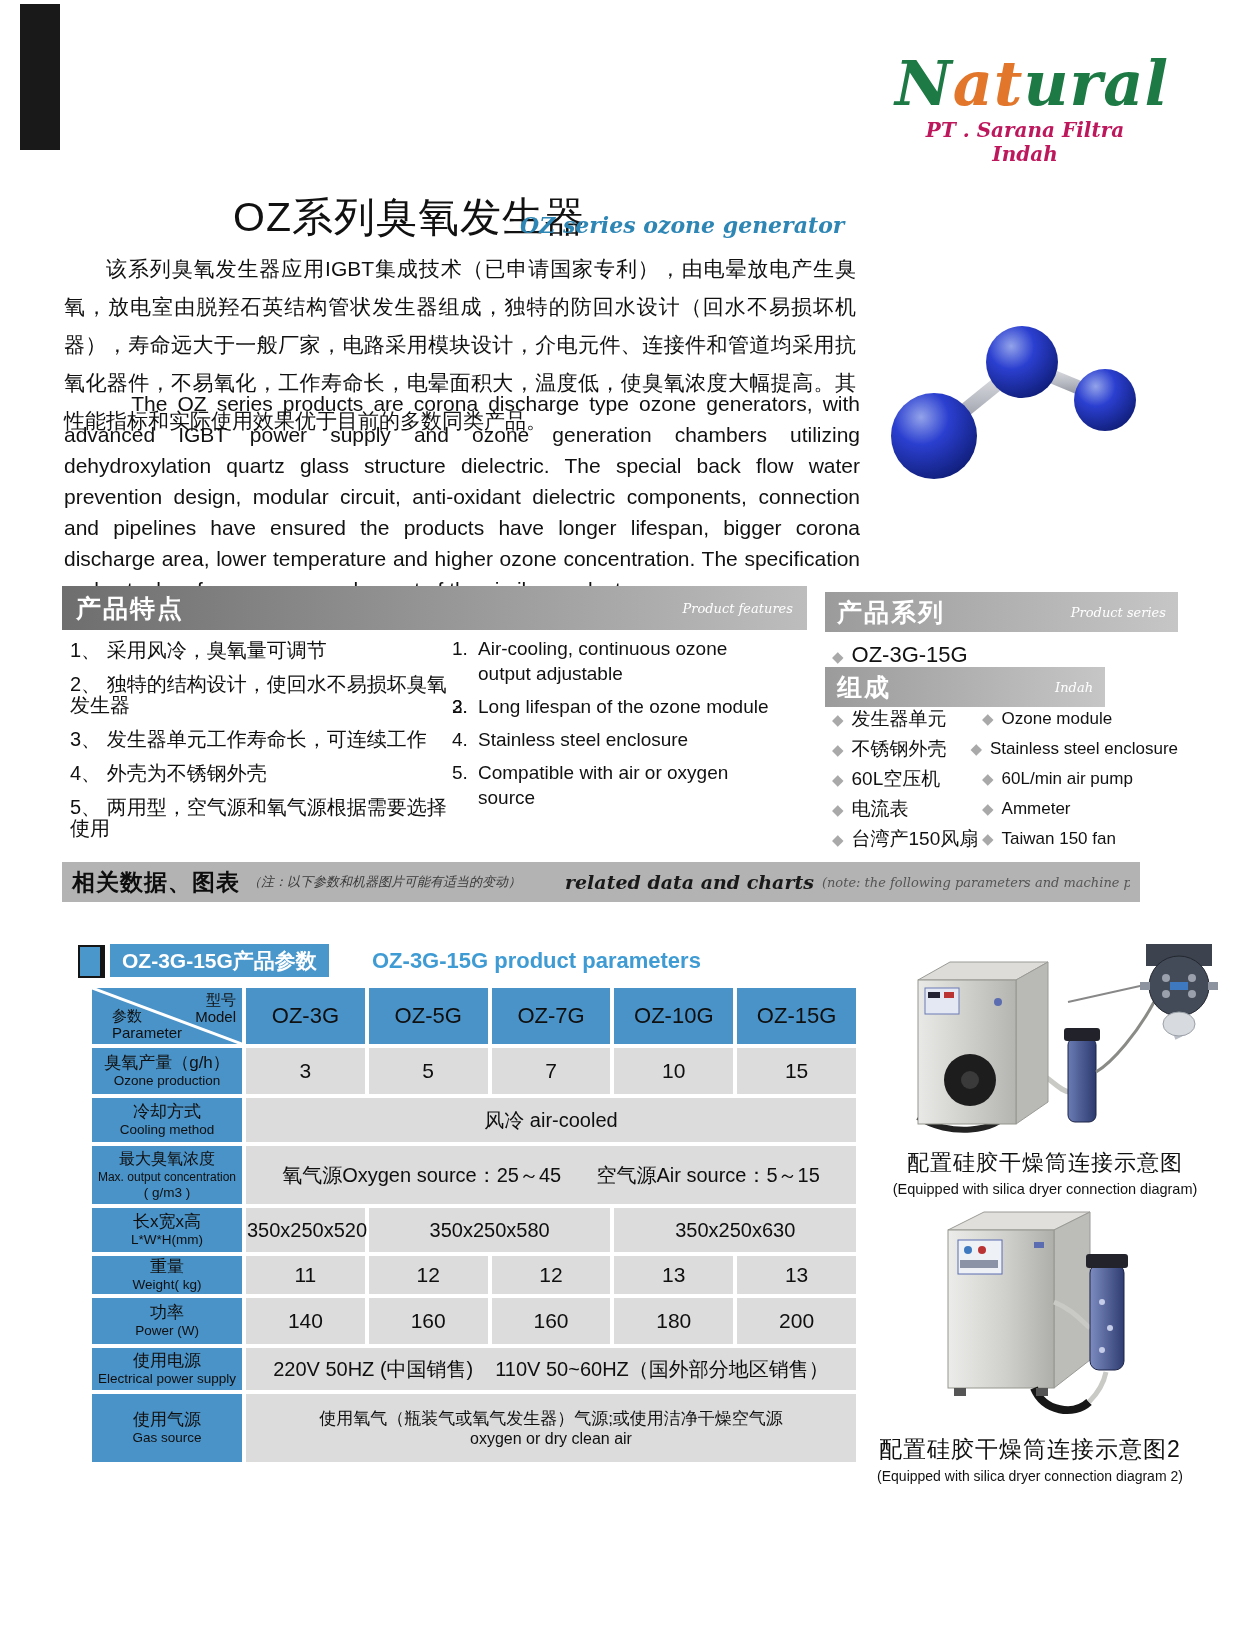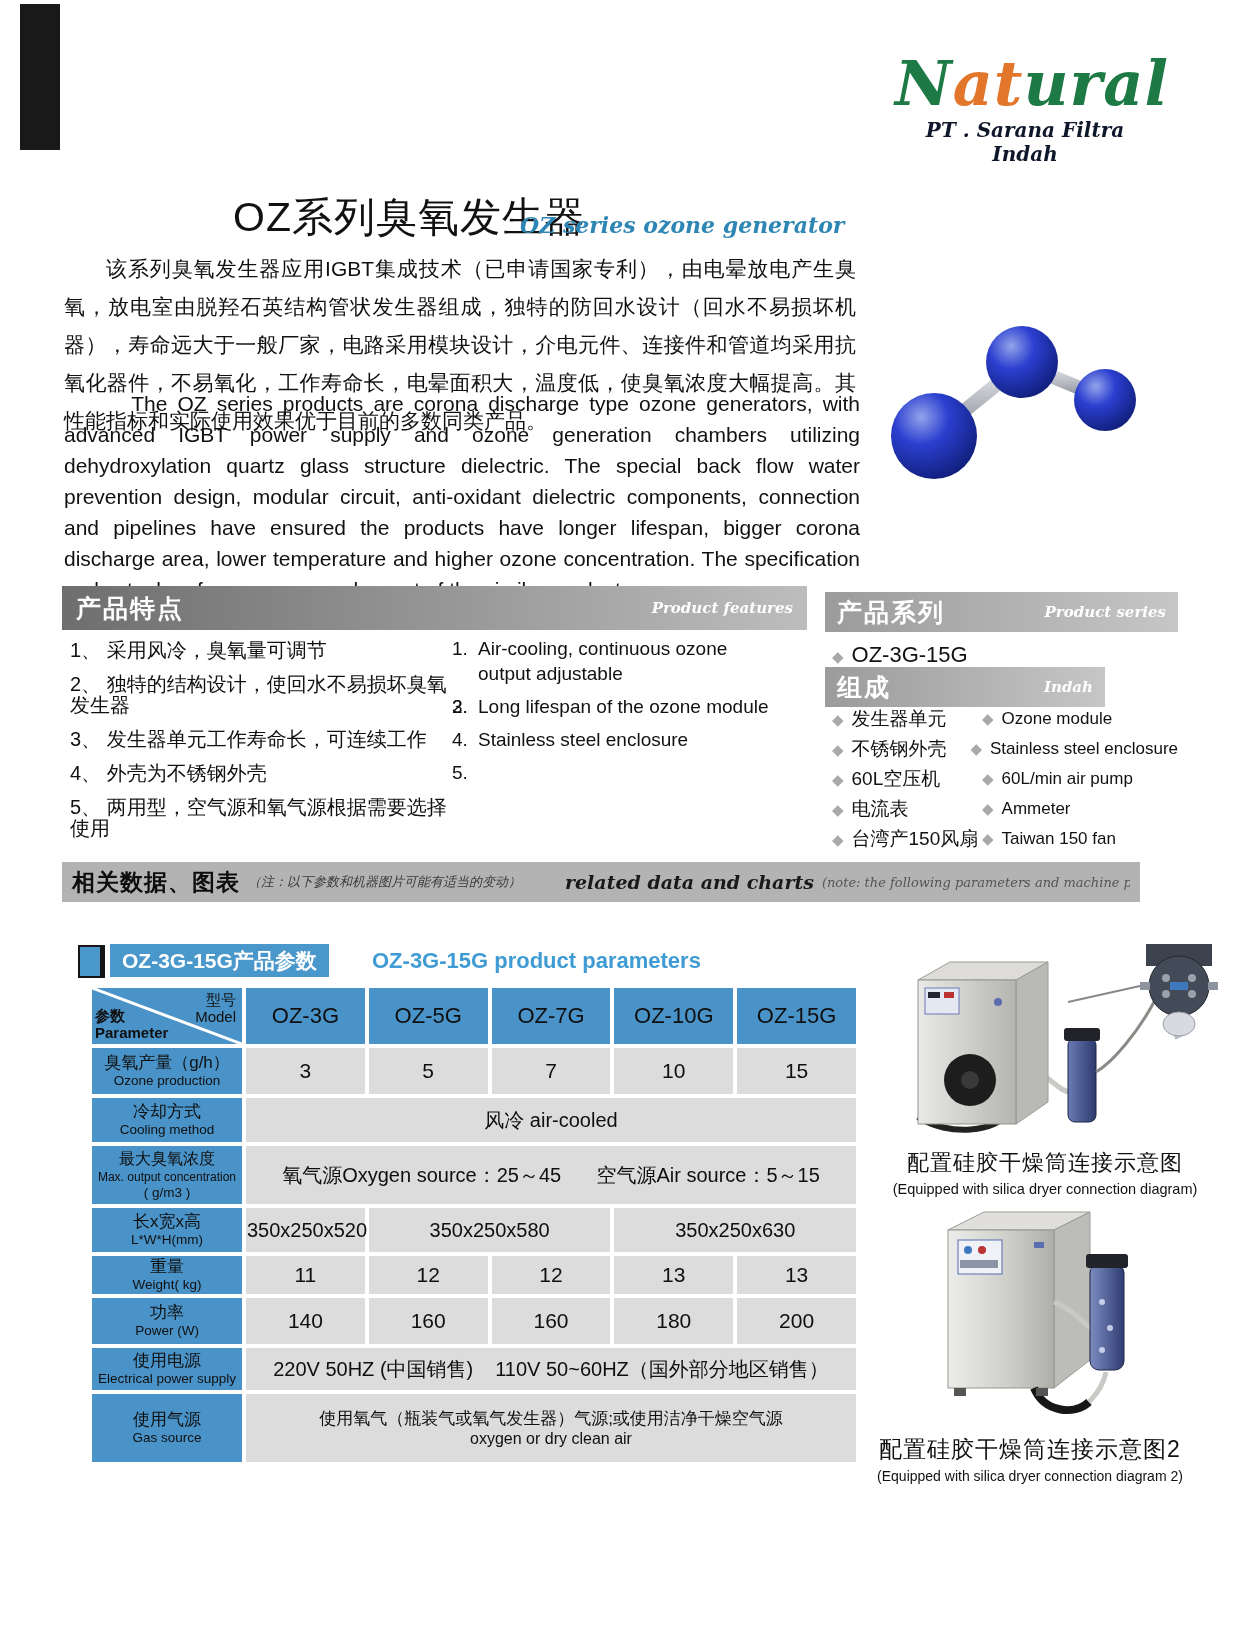--- a/index.html
+++ b/index.html
@@ -9,40 +9,40 @@
 
   
   .corner-bar{left:20px;top:4px;width:40px;height:146px;background:#191919;}
 
   
   .logo{left:895px;top:52px;width:260px;text-align:center;}
   .logo-name{font-family:"DejaVu Serif",serif;font-style:italic;font-weight:bold;
              font-size:62px;line-height:64px;color:#1d7a45;letter-spacing:1px;}
   .logo-name .acc{color:#e2762a;}
   .logo-sub{font-family:"DejaVu Serif",serif;font-style:italic;font-weight:bold;
-            font-size:20px;color:#0f172a;margin-top:2px;}
+            font-size:20px;color:#be185d;margin-top:2px;}
 
   
   .title-zh{left:233px;top:190px;font-size:41px;color:#111;letter-spacing:1px;}
   .title-en{left:520px;top:212px;font-family:"DejaVu Serif",serif;font-style:italic;
             font-weight:bold;font-size:22px;color:#2e86b5;}
 
   
   .intro-zh{left:64px;top:250px;width:792px;font-size:21px;line-height:38px;
             text-indent:2em;color:#111;text-align:justify;}
   .intro-en{left:64px;top:388px;width:796px;font-size:21px;line-height:31px;
             text-indent:3.2em;color:#111;text-align:justify;}
 
   
   .molecule{left:872px;top:312px;}
 
   
   .bar{color:#fff;display:flex;align-items:center;justify-content:space-between;}
   .bar-zh{font-size:25px;font-weight:bold;letter-spacing:2px;}
-  .bar-en{font-family:"DejaVu Serif",serif;font-style:italic;font-weight:bold;font-size:15px;}
+  .bar-en{font-family:"DejaVu Serif",serif;font-style:italic;font-weight:normal;font-size:13px;}
   .features-bar{left:62px;top:586px;width:745px;height:44px;
      background:linear-gradient(to right,#6e6e6e,#bdbdbd);padding:0 14px;box-sizing:border-box;}
   .series-bar{left:825px;top:592px;width:353px;height:40px;
      background:linear-gradient(to right,#9b9b9b,#c6c6c6);padding:17px 12px;box-sizing:border-box;}
   .parts-bar{left:825px;top:667px;width:280px;height:40px;
      background:linear-gradient(to right,#9b9b9b,#c6c6c6);padding:0 12px;box-sizing:border-box;}
 
   
   .flist-zh{left:70px;top:640px;width:385px;font-size:20px;color:#111;}
   .flist-zh div{margin-bottom:13px;line-height:21px;}
@@ -79,21 +79,21 @@
   .td-b{background:#4a93c8;}
   .td-g{background:#dcdcdc;}
   .lab-zh{font-size:17px;line-height:20px;}
   .lab-en{font-size:13.5px;line-height:16px;}
   .lab-en.small{font-size:12px;}
   .mdl{font-size:22px;}
   .val{font-size:21px;}
   .corner{position:relative;height:54px;}
   .corner svg{position:absolute;left:0;top:0;width:100%;height:100%;}
   .corner .tr{position:absolute;right:6px;top:3px;text-align:right;font-size:15px;line-height:17px;}
-  .corner .bl{position:absolute;left:3px;bottom:3px;text-align:left;font-size:15px;line-height:17px;font-weight:bold;}
+  .corner .bl{position:absolute;left:20px;bottom:3px;text-align:left;font-size:15px;line-height:17px;}
   .span-cell{font-size:20px;}
   .two-part{display:flex;justify-content:space-evenly;align-items:center;font-size:20px;}
   .gas-l1{font-size:17px;line-height:21px;}
   .gas-l2{font-size:16px;line-height:19px;}
 
   
   .photo1{left:858px;top:942px;}
   .photo2{left:884px;top:1202px;}
   .cap{text-align:center;color:#111;}
   .cap1{left:845px;top:1148px;width:400px;}
@@ -150,21 +150,21 @@
     <div>2、 独特的结构设计，使回水不易损坏臭氧发生器</div>
     <div>3、 发生器单元工作寿命长，可连续工作</div>
     <div>4、 外壳为不锈钢外壳</div>
     <div>5、 两用型，空气源和氧气源根据需要选择使用</div>
   </div>
   <div class="abs flist-en">
     <div class="it"><span class="n">1.</span><span>Air-cooling, continuous ozone output adjustable</span></div>
     <div class="it"><span class="n">2.</span></div>
     <div class="it"><span class="n">3.</span><span>Long lifespan of the ozone module</span></div>
     <div class="it"><span class="n">4.</span><span>Stainless steel enclosure</span></div>
-    <div class="it"><span class="n">5.</span></div>
+    <div class="it"><span class="n">5.</span><span>Compatible with air or oxygen source</span></div>
   </div>
 
   <div class="abs bar series-bar">
     <span class="bar-zh">产品系列</span>
     <span class="bar-en">Product series</span>
   </div>
   <div class="abs series-item">
     <span class="diam">◆</span><span>OZ-3G-15G</span>
   </div>
 

